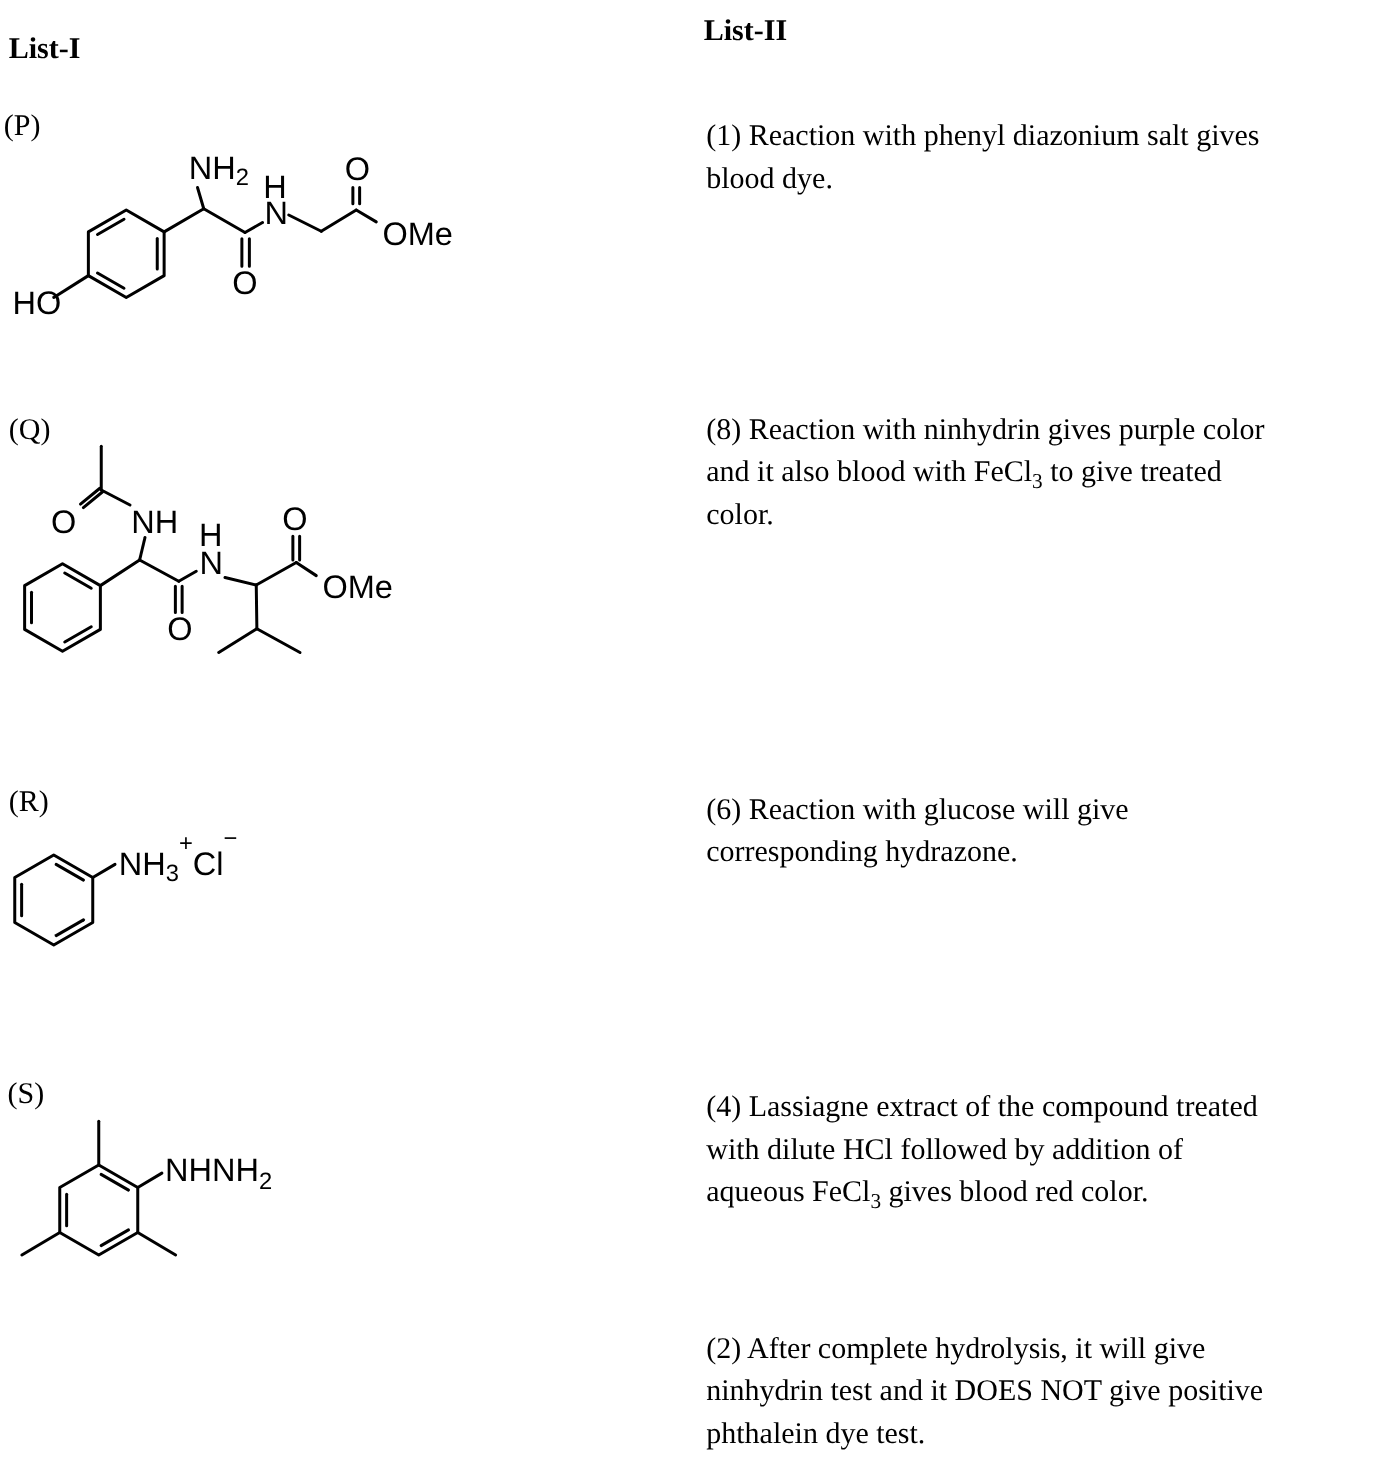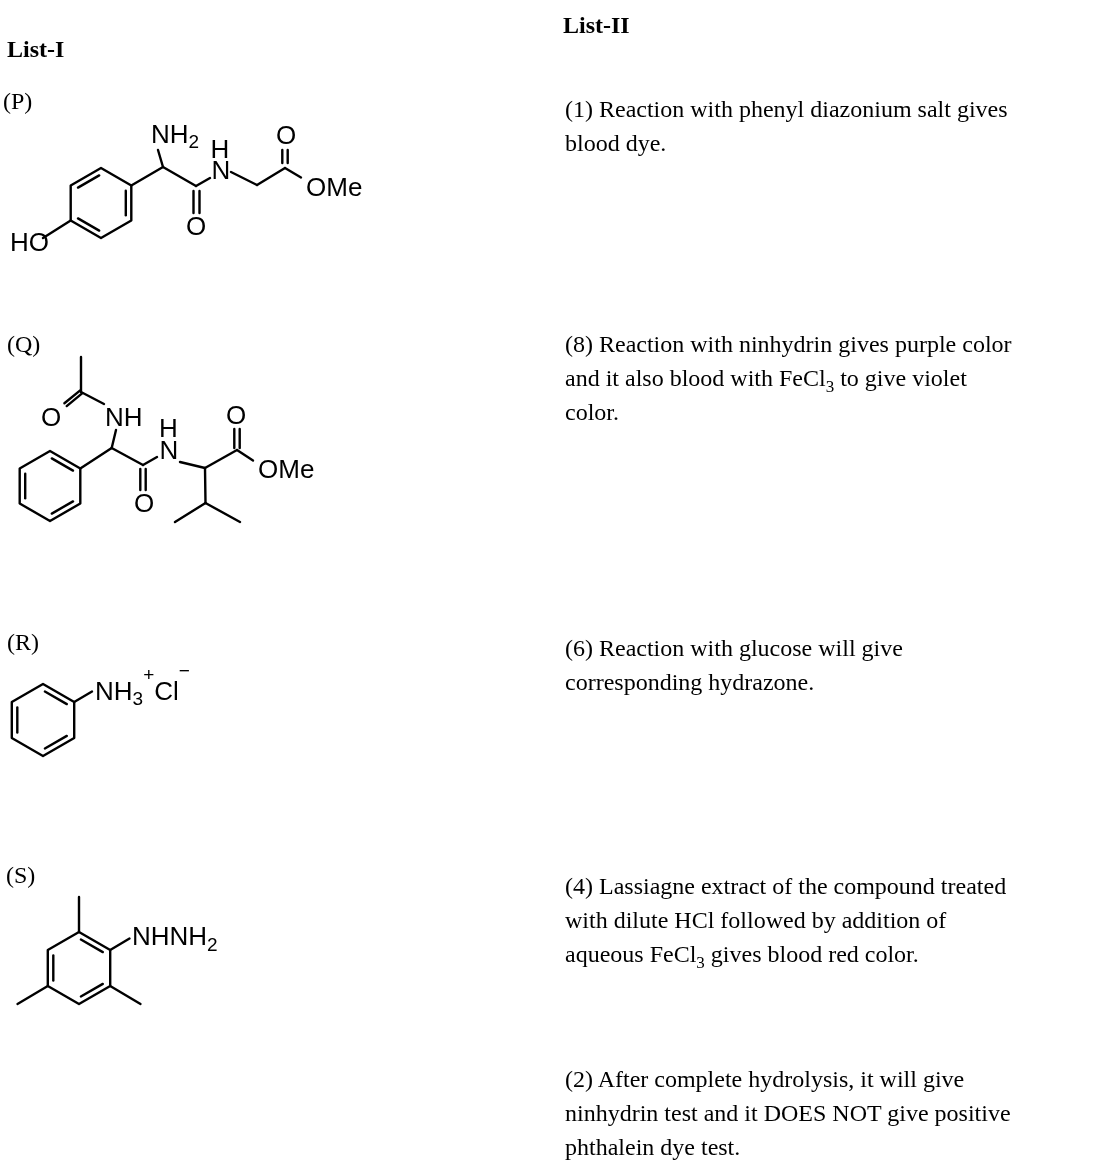--- a/index.html
+++ b/index.html
@@ -14,21 +14,21 @@
   .item b { font-weight:normal; }
   svg .bond { stroke:#000000; stroke-width:2.4; fill:none; stroke-linecap:round; stroke-linejoin:round; }
   svg text.atom { font-family:"Liberation Sans", sans-serif; font-size:26px; fill:#000000; }
   svg .scr { font-size:19px; }
 </style>
 </head>
 <body>
 
 <div id="page">
 
-  <div class="hdr" style="left:7px; top:37px;text-align:right;">List-I</div>
+  <div class="hdr" style="left:7px; top:27px;text-align:right;">List-I</div>
   <div class="hdr" style="left:563px; top:13px;text-align:center;">List-II</div>
 
   <div class="lbl" style="left:3px; top:89px;">(P)</div>
 
   <svg style="left:0px; top:110px;" width="440" height="160" viewBox="0 0 440 160">
     <g class="bond">
       <path d="M101,58 L131.3,75.5 L131.3,110.5 L101,128 L70.7,110.5 L70.7,75.5 Z"></path>
       <path d="M78,77.6 L99.2,65.4"></path>
       <path d="M125.8,80.8 L125.8,105.2"></path>
       <path d="M99.2,120.6 L78,108.4"></path>
@@ -113,21 +113,21 @@
     </g>
     <text class="atom" x="132" y="65"><tspan>NHNH</tspan><tspan class="scr" dy="6">2</tspan></text>
   </svg>
 
   <div class="item" style="left:565px; top:92px;">
       <div class="tline"><span>(1) Reaction with phenyl diazonium salt gives</span></div>
       <div class="tline"><span>blood dye.</span></div>
     </div>
   <div class="item" style="left:565px; top:327px;">
       <div class="tline"><span>(8) Reaction with ninhydrin gives purple color</span></div>
-      <div class="tline"><span>and it also blood with FeCl</span><sub>3</sub><span> to give violet</span></div>
+      <div class="tline"><span>and it also blood with FeCl</span><sub>3</sub><span> to give treated</span></div>
       <div class="tline"><span>color.</span></div>
     </div>
   <div class="item" style="left:565px; top:631px;">
       <div class="tline"><span>(6) Reaction with glucose will give</span></div>
       <div class="tline"><span>corresponding hydrazone.</span></div>
     </div>
   <div class="item" style="left:565px; top:869px;">
       <div class="tline"><span>(4) Lassiagne extract of the compound treated</span></div>
       <div class="tline"><span>with dilute HCl followed by addition of</span></div>
       <div class="tline"><span>aqueous FeCl</span><sub>3</sub><span> gives blood red color.</span></div>

